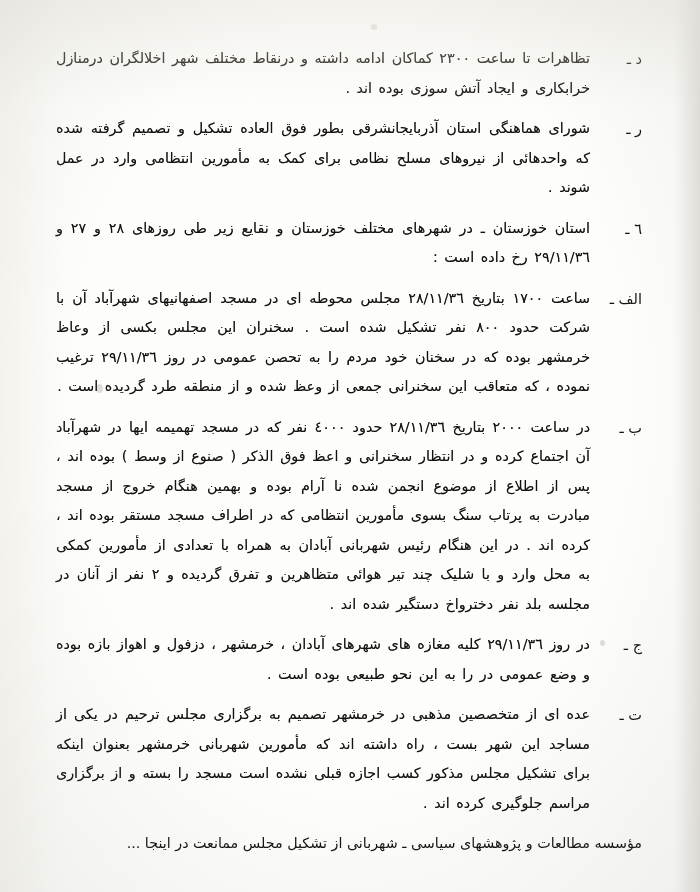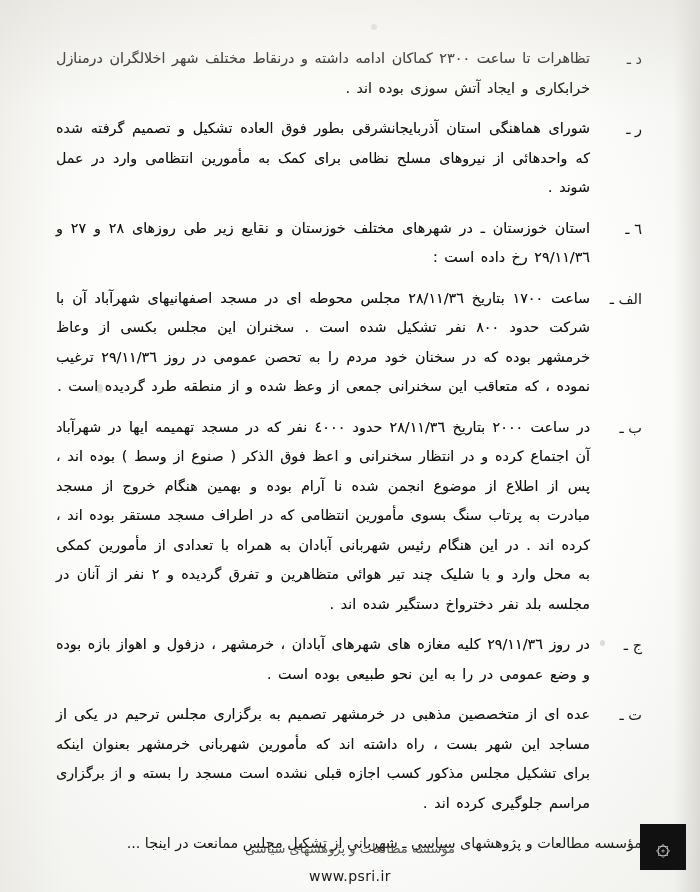--- a/index.html
+++ b/index.html
@@ -181,21 +181,14 @@
     <div class="solo">مؤسسه مطالعات و پژوهشهای سیاسی ـ شهربانی از تشکیل مجلس ممانعت در اینجا ...</div>
 
   </div>
 
   <div class="scan-tint"></div>
 
   <div class="spot" style="left:96px; top:384px; width:7px; height:9px;"></div>
   <div class="spot" style="left:600px; top:640px; width:5px; height:6px;"></div>
   <div class="spot" style="left:371px; top:24px; width:6px; height:6px;"></div>
 
-  <div class="footer-band">
-    <div class="footer-text">مؤسسه مطالعات و پژوهشهای سیاسی</div>
-    <div class="footer-url">www.psri.ir</div>
-    <div class="logo">
-      <span class="glyph">۞</span>
-    </div>
-  </div>
 
 </div>
 
 </body></html>

